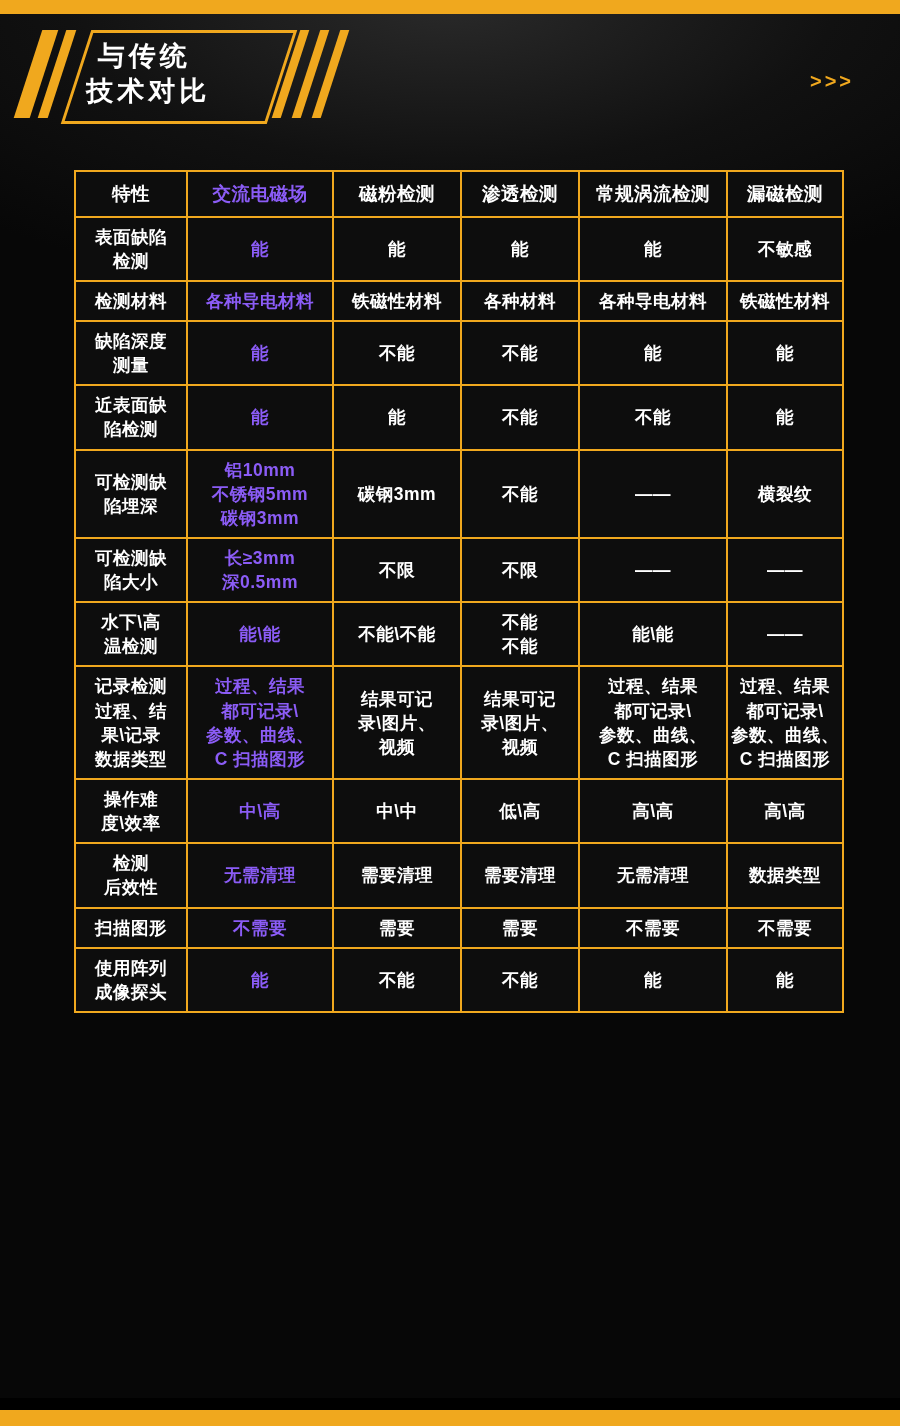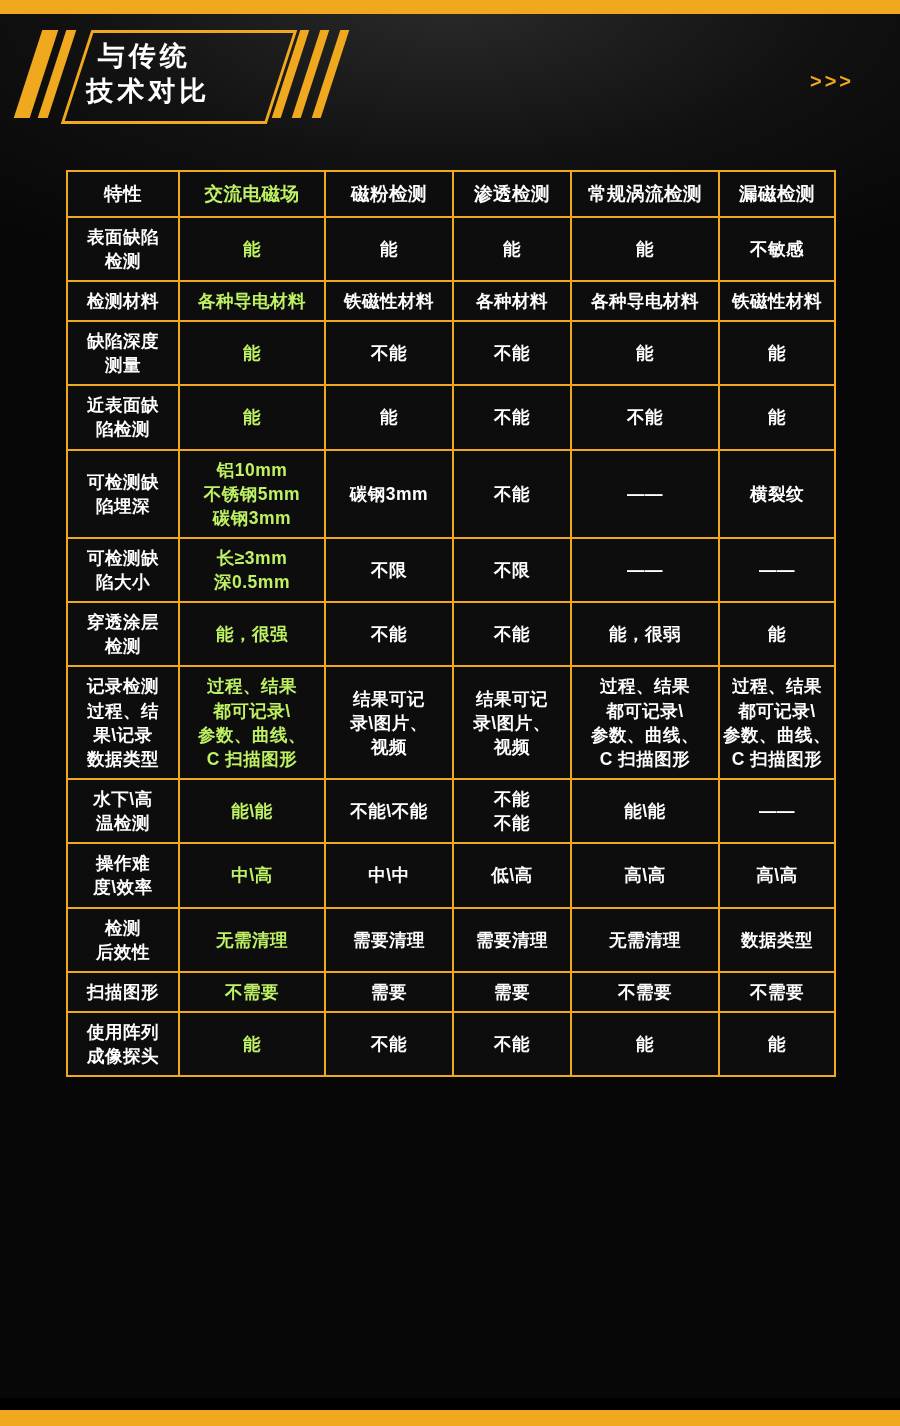--- a/index.html
+++ b/index.html
@@ -127,34 +127,35 @@
     position: absolute;
     top: 170px;
     left: 66px;
     width: 768px;
   }
   table.cmp {
     border-collapse: collapse;
     width: 768px;
     table-layout: fixed;
     background: #0d0d0d;
+    margin-left: 8px;
   }
   table.cmp td {
     border: 2px solid #f0a81e;
     color: #ffffff;
     font-size: 17.5px;
     font-weight: bold;
     text-align: center;
     vertical-align: middle;
     padding: 7px 3px;
     line-height: 1.38;
     letter-spacing: 0.5px;
   }
   table.cmp td.hl {
-    color: #bef264;
+    color: #8b5cf6;
   }
   table.cmp tr.head td {
     font-size: 18.5px;
     padding: 9px 2px;
   }
   col.c0 { width: 112px; }
   col.c1 { width: 146px; }
   col.c2 { width: 128px; }
   col.c3 { width: 118px; }
   col.c4 { width: 148px; }
@@ -245,44 +246,36 @@
           </tr>
           <tr>
             <td>可检测缺<br>陷大小</td>
             <td class="hl">长≥3mm<br>深0.5mm</td>
             <td>不限</td>
             <td>不限</td>
             <td>——</td>
             <td>——</td>
           </tr>
           <tr>
-            <td>穿透涂层<br>检测</td>
-            <td class="hl">能，很强</td>
-            <td>不能</td>
-            <td>不能</td>
-            <td>能，很弱</td>
-            <td>能</td>
+            <td>水下\高<br>温检测</td>
+            <td class="hl">能\能</td>
+            <td>不能\不能</td>
+            <td>不能<br>不能</td>
+            <td>能\能</td>
+            <td>——</td>
           </tr>
           <tr>
             <td>记录检测<br>过程、结<br>果\记录<br>数据类型</td>
             <td class="hl">过程、结果<br>都可记录\<br>参数、曲线、<br>C 扫描图形</td>
             <td>结果可记<br>录\图片、<br>视频</td>
             <td>结果可记<br>录\图片、<br>视频</td>
             <td>过程、结果<br>都可记录\<br>参数、曲线、<br>C 扫描图形</td>
             <td>过程、结果<br>都可记录\<br>参数、曲线、<br>C 扫描图形</td>
           </tr>
           <tr>
-            <td>水下\高<br>温检测</td>
-            <td class="hl">能\能</td>
-            <td>不能\不能</td>
-            <td>不能<br>不能</td>
-            <td>能\能</td>
-            <td>——</td>
-          </tr>
-          <tr>
             <td>操作难<br>度\效率</td>
             <td class="hl">中\高</td>
             <td>中\中</td>
             <td>低\高</td>
             <td>高\高</td>
             <td>高\高</td>
           </tr>
           <tr>
             <td>检测<br>后效性</td>
             <td class="hl">无需清理</td>

